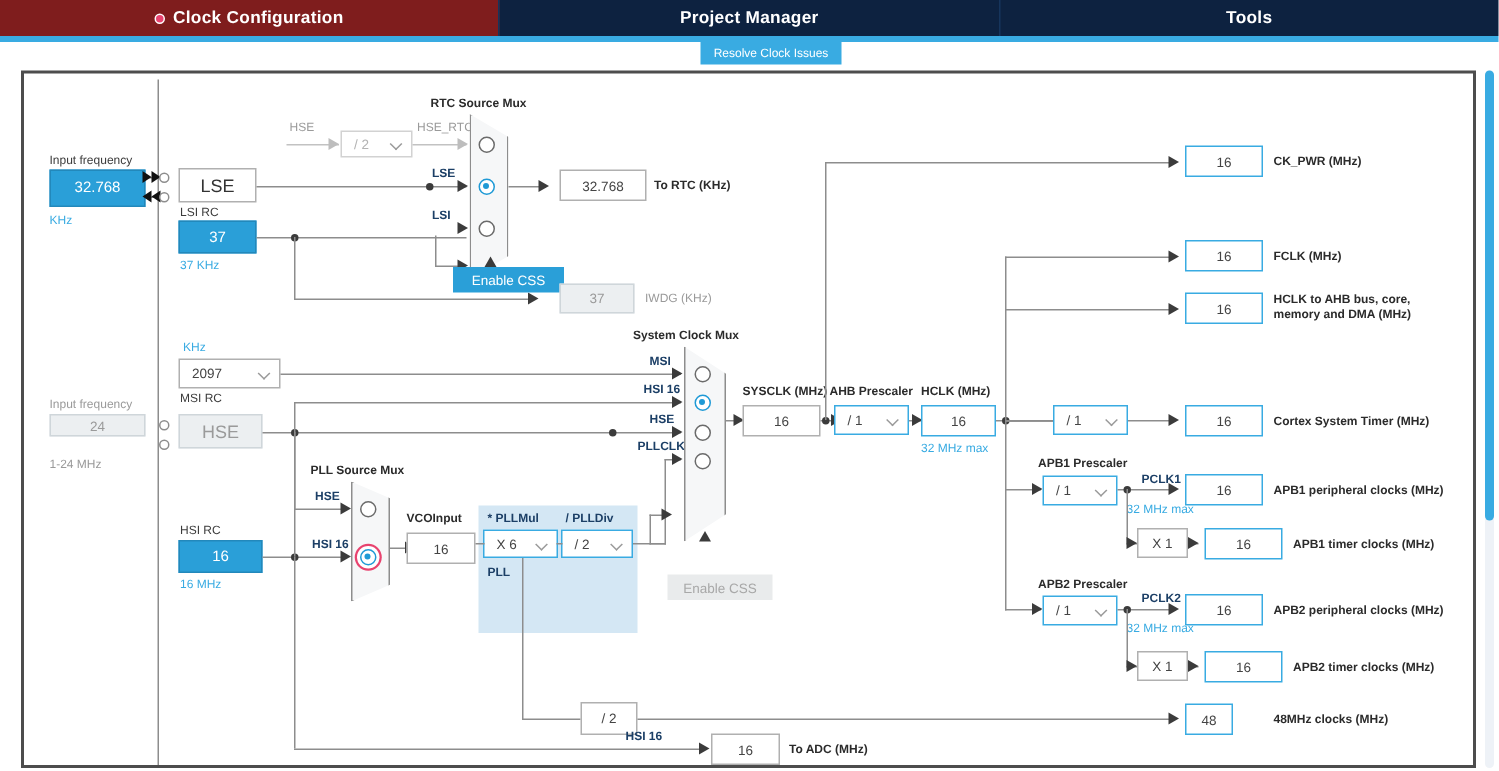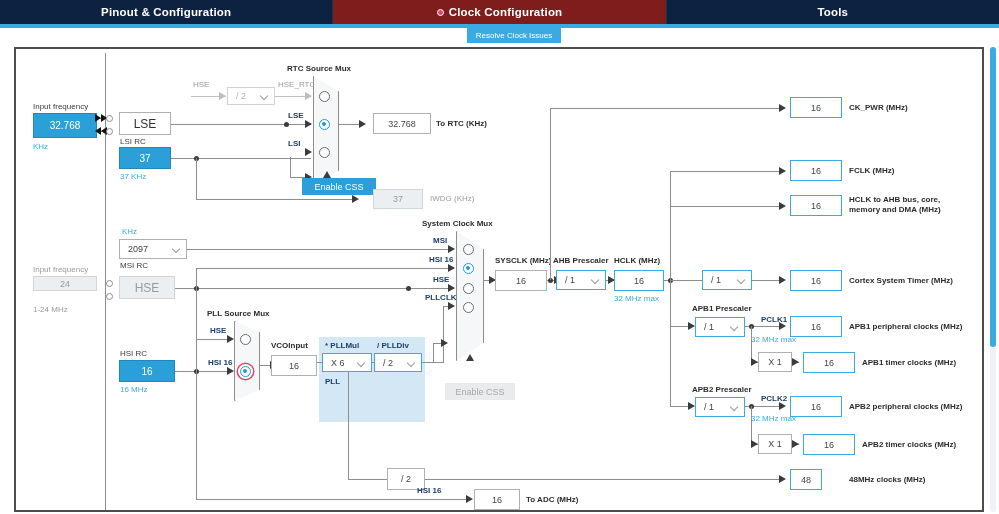--- a/index.html
+++ b/index.html
@@ -165,26 +165,26 @@
     border-left: 6px solid #111;
   }
   .dblarw.rev {
     border-left: none; border-right: 6px solid #111;
   }
 </style>
 </head>
 <body>
 
 <div id="tabbar">
-  <div class="tab">
-    <span>Pinout &amp; Configuration</span>
-  </div>
   <div class="tab active">
     <span class="tab-dot"></span>
     <span>Clock Configuration</span>
+  </div>
+  <div class="tab">
+    <span>Project Manager</span>
   </div>
   <div class="tab">
     <span>Tools</span>
   </div>
 </div>
 <div id="tabunderline"></div>
 
 <div id="resolve-btn">
   <span>Resolve Clock Issues</span>
 </div>

